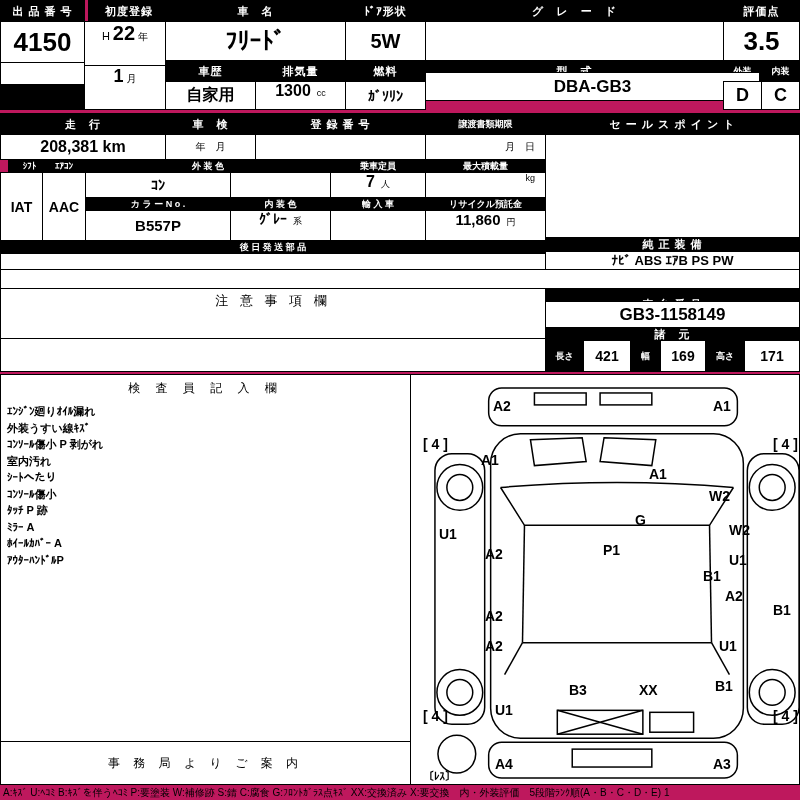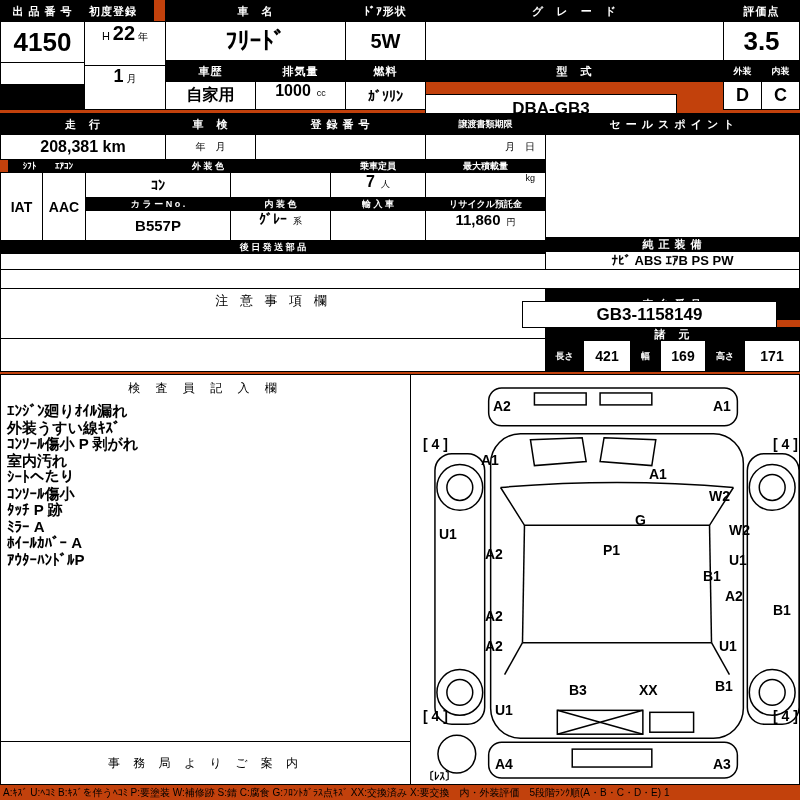--- a/index.html
+++ b/index.html
@@ -1,51 +1,51 @@
 <!DOCTYPE html>
 <html><head>
 <meta charset="utf-8">
 <style>
   html,body{margin:0;padding:0;background:#fff;}
-  #sheet{position:relative;width:800px;height:800px;background:#c2410c;
+  #sheet{position:relative;width:800px;height:800px;background:#be185d;
     font-family:"Liberation Sans","DejaVu Sans",sans-serif;color:#000;}
   .c{position:absolute;border:1px solid #000;box-sizing:border-box;background:#fff;
      display:flex;align-items:center;justify-content:center;overflow:hidden;white-space:nowrap;}
   .h{background:#000;color:#fff;font-size:11px;letter-spacing:1px;font-weight:bold;}
   .h.sm{font-size:9px;letter-spacing:0;}
   .b{font-weight:bold;}
   .f26{font-size:26px;} .f24{font-size:24px;} .f20{font-size:20px;} .f18{font-size:18px;}
   .f17{font-size:17px;} .f16{font-size:16px;} .f15{font-size:15px;} .f14{font-size:14px;}
   .f13{font-size:13px;} .f11{font-size:11px;} .f10{font-size:10px;}
   .unit{font-size:9px;font-weight:normal;margin-left:3px;}
   .right{justify-content:flex-end;padding-right:10px;}
   .black{background:#000;}
   .baseline{align-items:baseline;gap:3px;}
   #inspect-box{flex-direction:column;justify-content:flex-start;align-items:stretch;}
   #inspect-title{text-align:center;font-size:12px;letter-spacing:6px;padding-top:5px;}
   #inspect-notes{padding:6px 6px 0 6px;}
-  #inspect-notes div{font-size:15px;font-weight:bold;line-height:16.5px;white-space:nowrap;}
+  #inspect-notes div{font-size:11px;font-weight:bold;line-height:16.5px;white-space:nowrap;}
   #office-box{letter-spacing:5px;font-size:12px;}
   #diagram-box{padding:12px;}
   #diagram-inner{position:relative;width:388px;height:408px;}
   #diagram-inner svg{position:absolute;left:0;top:0;}
   .marker{position:absolute;font-weight:bold;font-size:14px;white-space:nowrap;
           font-family:"Liberation Sans","DejaVu Sans",sans-serif;}
   .marker.small{font-size:11px;}
   #legend{position:absolute;left:0;top:786px;width:800px;height:14px;font-size:10px;
           line-height:13px;padding-left:3px;white-space:nowrap;overflow:hidden;}
   .divline{position:absolute;background:#000;}
 </style>
 </head>
 <body>
 
 <div id="sheet">
 
   <div class="c h" style="left:0;top:0;width:85px;height:22px">出 品 番 号</div>
-  <div class="c h" style="left:72px;top:0;width:82px;height:22px">初度登録</div>
+  <div class="c h" style="left:88px;top:0;width:82px;height:22px">初度登録</div>
   <div class="c h" style="left:165px;top:0;width:181px;height:22px">車　名</div>
   <div class="c h" style="left:345px;top:0;width:81px;height:22px">ﾄﾞｱ形状</div>
   <div class="c h" style="left:425px;top:0;width:299px;height:22px">グ　レ　ー　ド</div>
   <div class="c h" style="left:723px;top:0;width:77px;height:22px">評価点</div>
 
   <div class="c b f26" style="left:0;top:21px;width:85px;height:42px">4150</div>
   <div class="c" style="left:0;top:62px;width:85px;height:23px"></div>
   <div class="c black" style="left:0;top:84px;width:85px;height:26px"></div>
 
   <div class="c baseline" style="left:84px;top:21px;width:82px;height:45px">
@@ -65,25 +65,25 @@
 
   <div class="c h" style="left:165px;top:60px;width:91px;height:22px">車歴</div>
   <div class="c h" style="left:255px;top:60px;width:91px;height:22px">排気量</div>
   <div class="c h" style="left:345px;top:60px;width:81px;height:22px">燃料</div>
   <div class="c h" style="left:425px;top:60px;width:299px;height:22px">型　式</div>
   <div class="c h sm" style="left:723px;top:60px;width:39px;height:22px">外装</div>
   <div class="c h sm" style="left:761px;top:60px;width:39px;height:22px">内装</div>
 
   <div class="c b f16" style="left:165px;top:81px;width:91px;height:29px">自家用</div>
   <div class="c baseline" style="left:255px;top:81px;width:91px;height:29px">
-    <span class="b f16">1000</span>
+    <span class="b f16">1300</span>
       <span class="unit">cc</span>
   </div>
   <div class="c b f14" style="left:345px;top:81px;width:81px;height:29px">ｶﾞｿﾘﾝ</div>
-  <div class="c b f17" style="left:425px;top:94px;width:252px;height:29px">DBA-GB3</div>
+  <div class="c b f17" style="left:425px;top:72px;width:335px;height:29px">DBA-GB3</div>
   <div class="c b f18" style="left:723px;top:81px;width:39px;height:29px">D</div>
   <div class="c b f18" style="left:761px;top:81px;width:39px;height:29px">C</div>
 
   <div class="c h" style="left:0;top:113px;width:166px;height:22px">走　行</div>
   <div class="c h" style="left:165px;top:113px;width:91px;height:22px">車　検</div>
   <div class="c h" style="left:255px;top:113px;width:171px;height:22px">登 録 番 号</div>
   <div class="c h sm" style="left:425px;top:113px;width:121px;height:22px">譲渡書類期限</div>
   <div class="c h" style="left:545px;top:113px;width:255px;height:22px">セ ー ル ス ポ イ ン ト</div>
 
   <div class="c b f16" style="left:0;top:134px;width:166px;height:26px">208,381 km</div>
@@ -134,21 +134,21 @@
   <div class="c b f13" style="left:545px;top:251px;width:255px;height:19px">ﾅﾋﾞ ABS ｴｱB PS PW</div>
 
   <div class="c" style="left:0;top:269px;width:800px;height:20px"></div>
 
   <div class="c" style="left:0;top:288px;width:546px;height:84px;align-items:flex-start">
     <span class="f12" style="font-size:13px;letter-spacing:4px;padding-top:3px">注 意 事 項 欄</span>
   </div>
   <div class="divline" style="left:0;top:338px;width:546px;height:1px"></div>
 
   <div class="c h" style="left:545px;top:288px;width:255px;height:32px">車 台 番 号</div>
-  <div class="c b f17" style="left:522px;top:301px;width:255px;height:27px">GB3-1158149</div>
+  <div class="c b f17" style="left:545px;top:301px;width:255px;height:27px">GB3-1158149</div>
   <div class="c h" style="left:545px;top:327px;width:255px;height:14px">諸　元</div>
 
   <div class="c h sm" style="left:545px;top:340px;width:39px;height:32px">長さ</div>
   <div class="c b f14" style="left:583px;top:340px;width:48px;height:32px">421</div>
   <div class="c h sm" style="left:630px;top:340px;width:31px;height:32px">幅</div>
   <div class="c b f14" style="left:660px;top:340px;width:46px;height:32px">169</div>
   <div class="c h sm" style="left:705px;top:340px;width:40px;height:32px">高さ</div>
   <div class="c b f14" style="left:744px;top:340px;width:56px;height:32px">171</div>
 
   <div class="c" id="inspect-box" style="left:0;top:374px;width:411px;height:411px">

